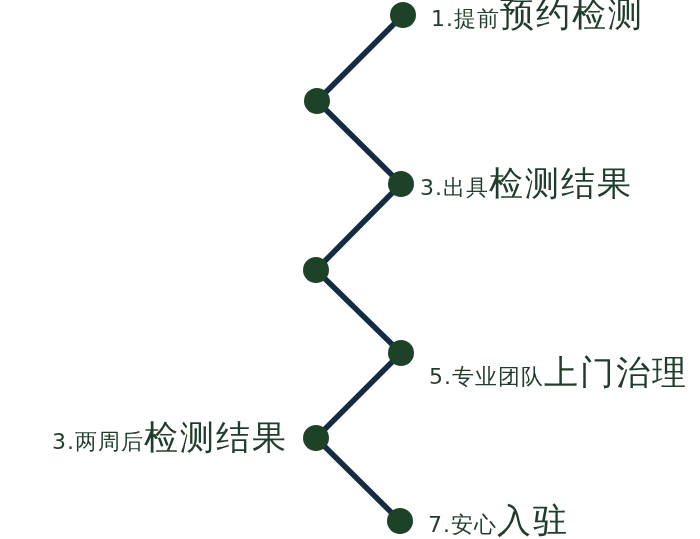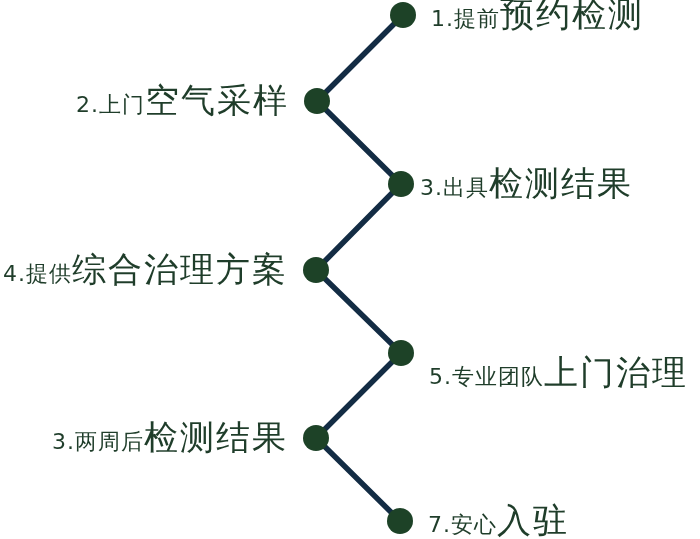--- a/index.html
+++ b/index.html
@@ -48,28 +48,22 @@
       <circle cx="401" cy="184" r="13" fill="#1d4227"></circle>
       <circle cx="316" cy="270" r="13" fill="#1d4227"></circle>
       <circle cx="401" cy="353" r="13" fill="#1d4227"></circle>
       <circle cx="316" cy="438" r="13" fill="#1d4227"></circle>
       <circle cx="400" cy="521" r="13" fill="#1d4227"></circle>
     </svg>
 
   <div class="step-label" id="label-0" style="top: 15px; left: 431px;">
     <span class="prefix">1.提前</span><span class="main">预约检测</span>
   </div>
-  <div class="step-label" id="label-1" style="top: 101px; right: 411px;">
-    <span class="prefix">2.上门</span><span class="main">空气采样</span>
-  </div>
   <div class="step-label" id="label-2" style="top: 184px; left: 420px;">
     <span class="prefix">3.出具</span><span class="main">检测结果</span>
-  </div>
-  <div class="step-label" id="label-3" style="top: 270px; right: 412px;">
-    <span class="prefix">4.提供</span><span class="main">综合治理方案</span>
   </div>
   <div class="step-label" id="label-4" style="top: 361px; left: 429px; margin-top: 12px;">
     <span class="prefix">5.专业团队</span><span class="main">上门治理</span>
   </div>
   <div class="step-label" id="label-5" style="top: 438px; right: 412px;">
     <span class="prefix">3.两周后</span><span class="main">检测结果</span>
   </div>
   <div class="step-label" id="label-6" style="top: 521px; left: 428px;">
     <span class="prefix">7.安心</span><span class="main">入驻</span>
   </div>

